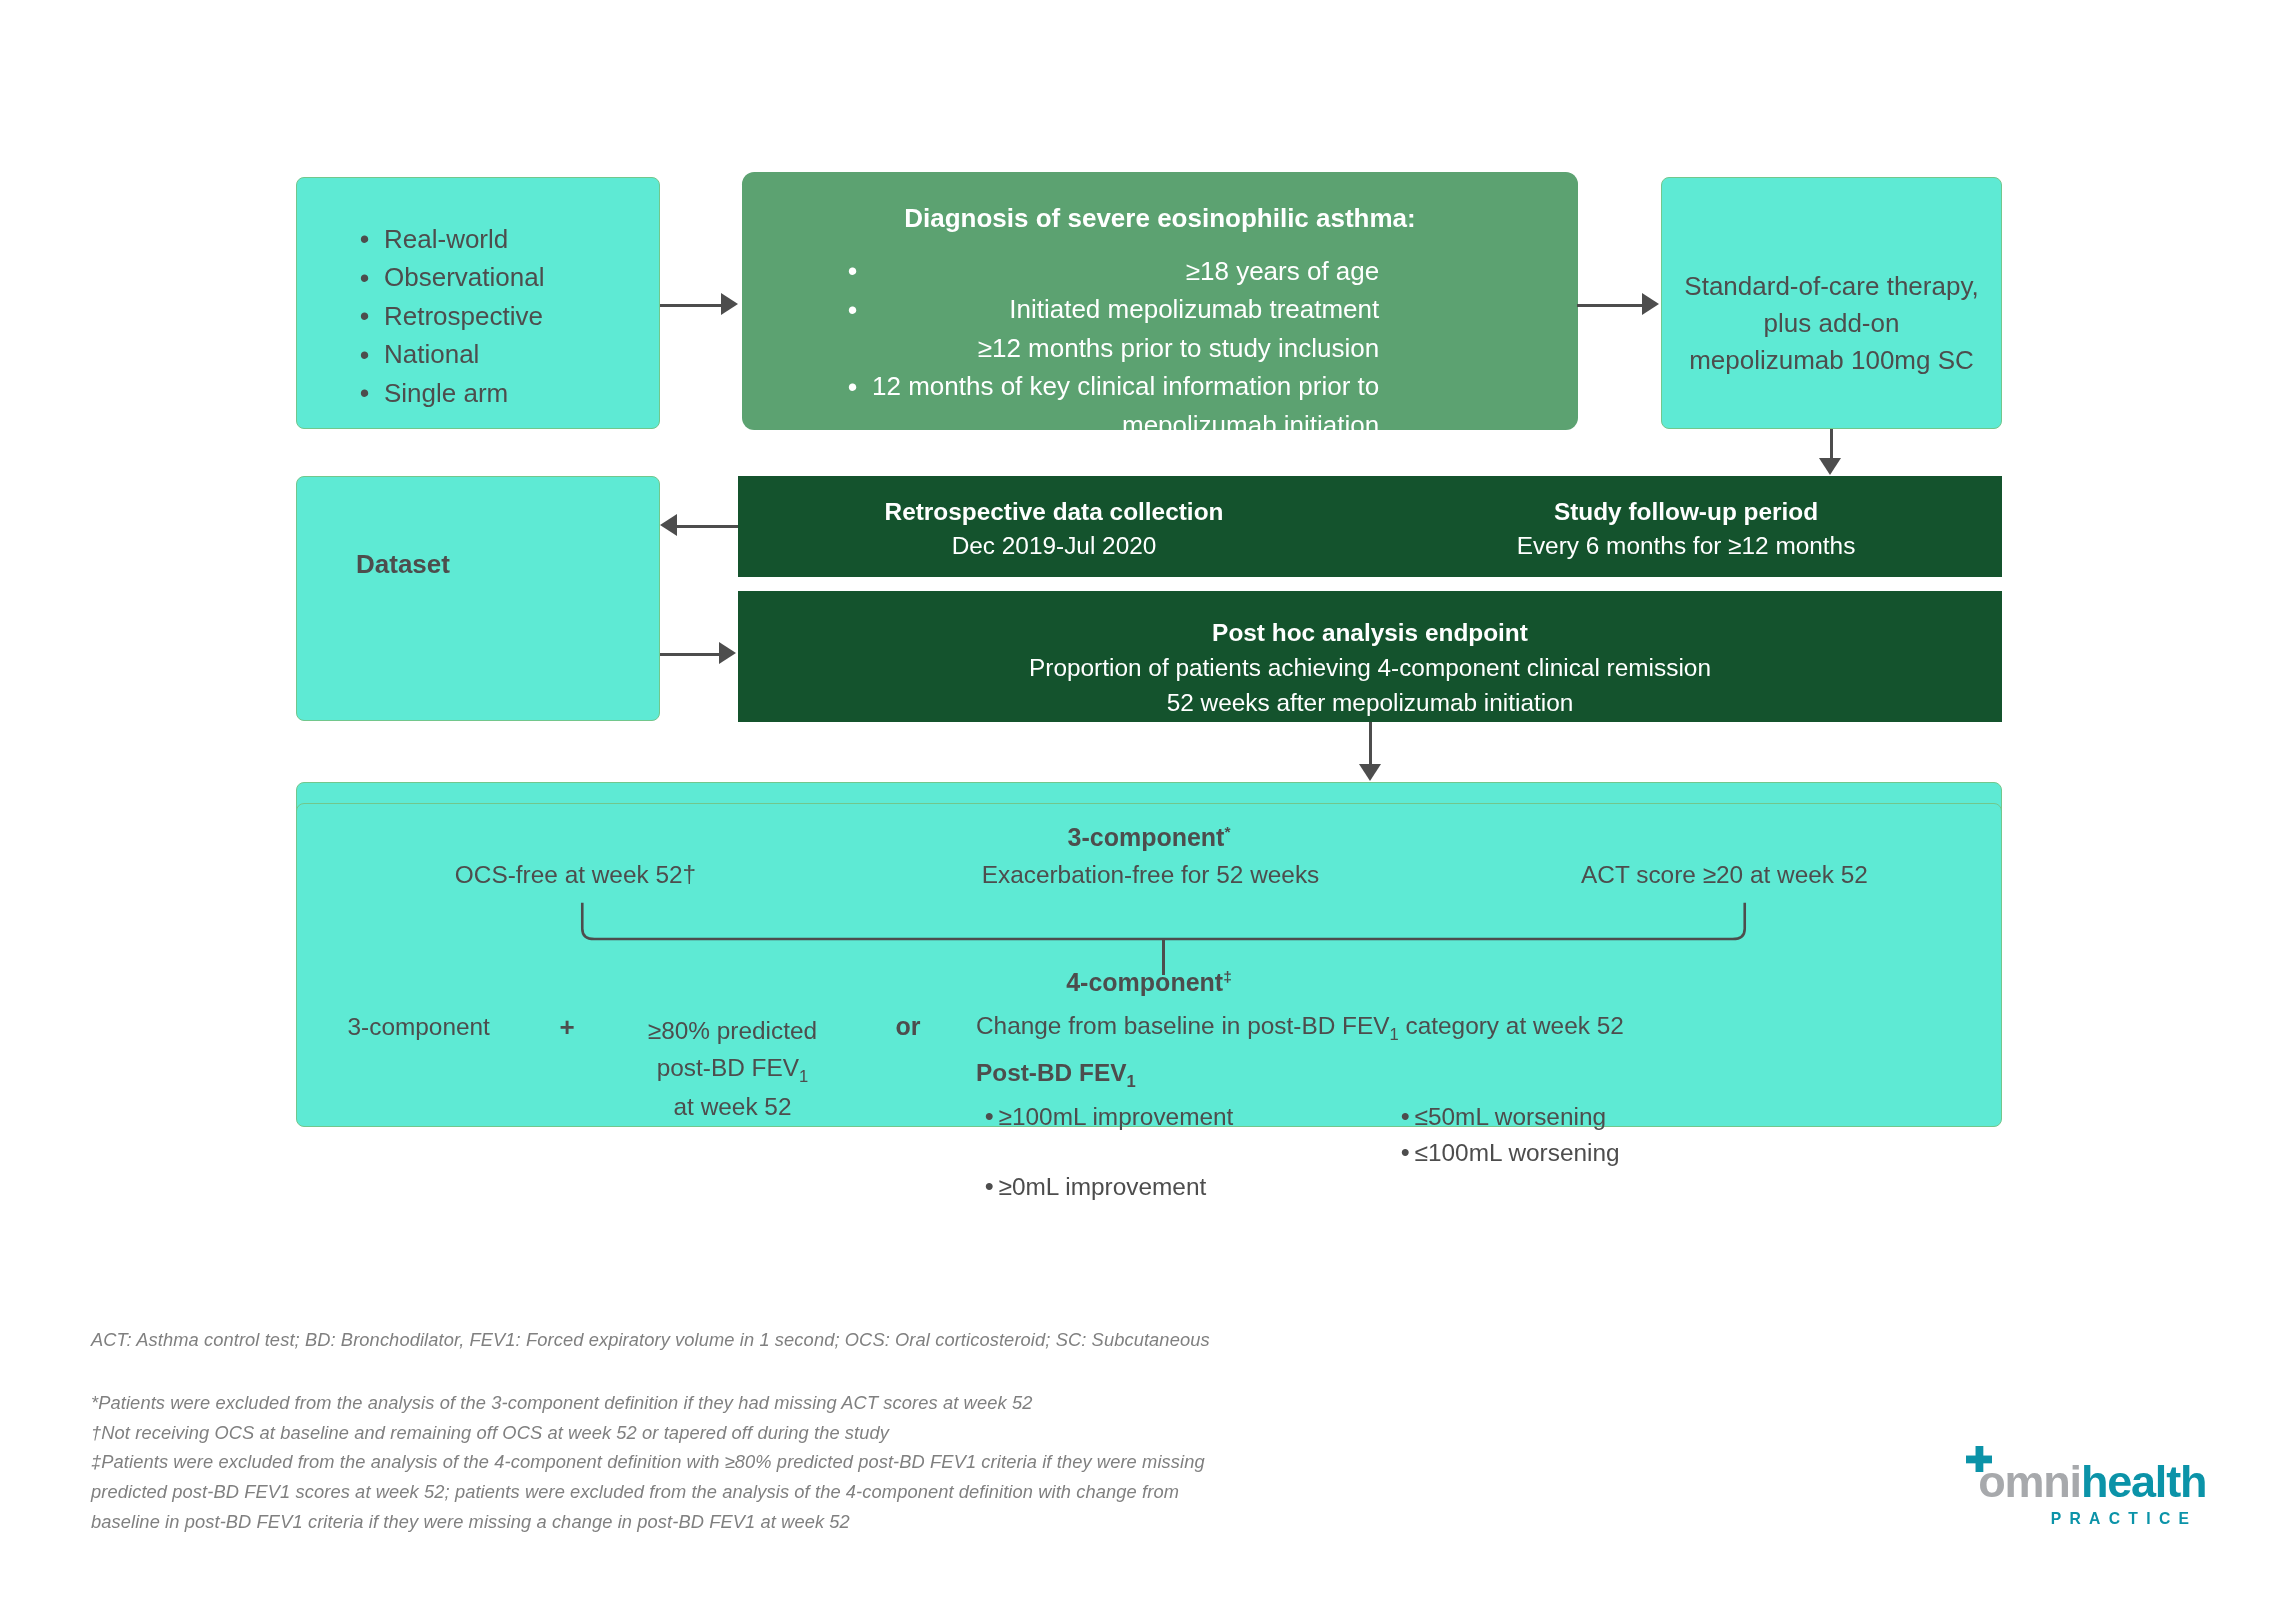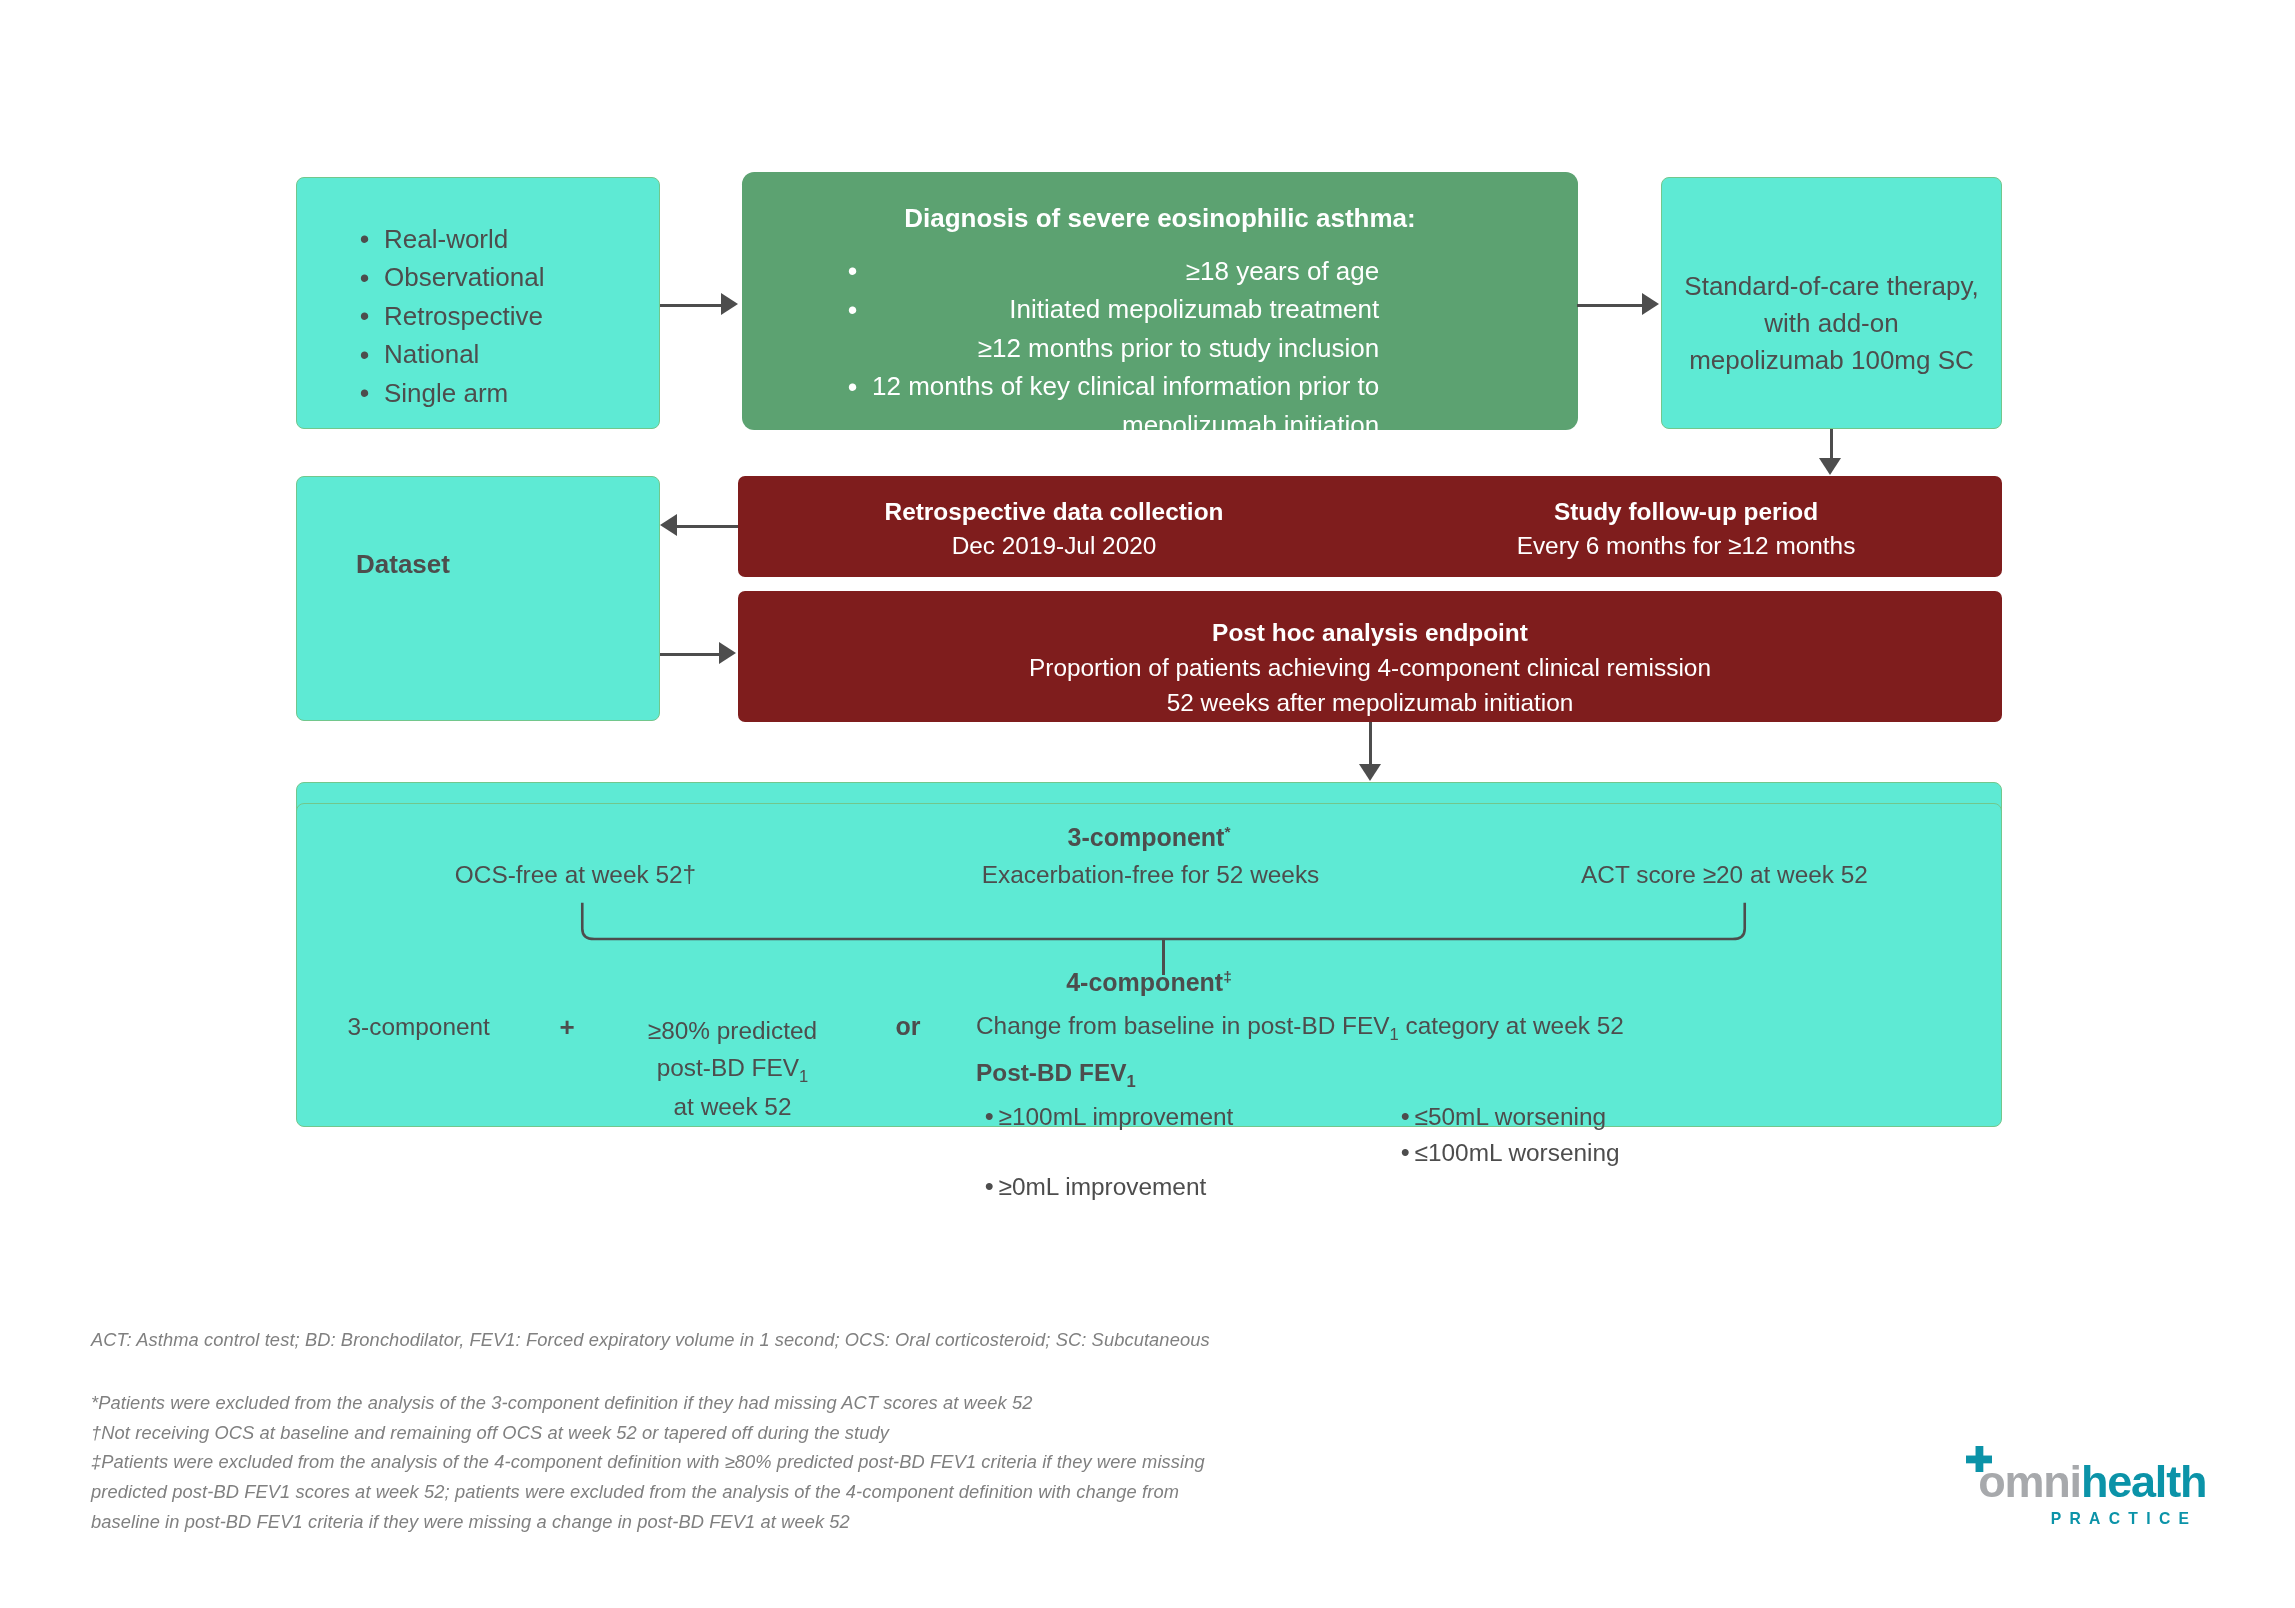--- a/index.html
+++ b/index.html
@@ -16,22 +16,22 @@
   .stage { position: absolute; left:0; top:0; width:2295px; height:1609px; }
 
   .box {
     position: absolute;
     border: 1.7px solid #72c78c;
     border-radius: 8px;
     background: #5eead4;
   }
   .band {
     position: absolute;
-    background: #7f1d1d;
-    border-radius: 7px;
+    background: #14532d;
+    border-radius: 0;
     color: #ffffff;
   }
   .dark {
     position: absolute;
     background: #5ca271;
     border-radius: 12.2px;
     color: #ffffff;
   }
 
   ul.bul { list-style: none; margin:0; padding:0; }
@@ -135,21 +135,21 @@
       <li class="nobullet">mepolizumab initiation</li>
     </ul>
   </div>
 
   <div class="hline" style="left:1577px; top:304px; width:66px;"></div>
   <div class="arrow-r" style="left:1642px; top:293px;"></div>
 
   <div class="box" style="left:1661px; top:177px; width:341px; height:252px;">
     <div class="ctr" style="position:absolute; left:0; top:90px; width:100%; font-size:26px; line-height:1.42;">
       <div>Standard-of-care therapy,</div>
-      <div>with add-on</div>
+      <div>plus add-on</div>
       <div>mepolizumab 100mg SC</div>
     </div>
   </div>
 
   <div class="vline" style="left:1830px; top:429px; width:2.6px; height:31px;"></div>
   <div class="arrow-d" style="left:1819px; top:458px;"></div>
 
   <div class="box" style="left:296px; top:476px; width:364px; height:245px;">
     <div class="bold" style="position:absolute; left:59px; top:72px; font-size:26px;">Dataset</div>
   </div>

